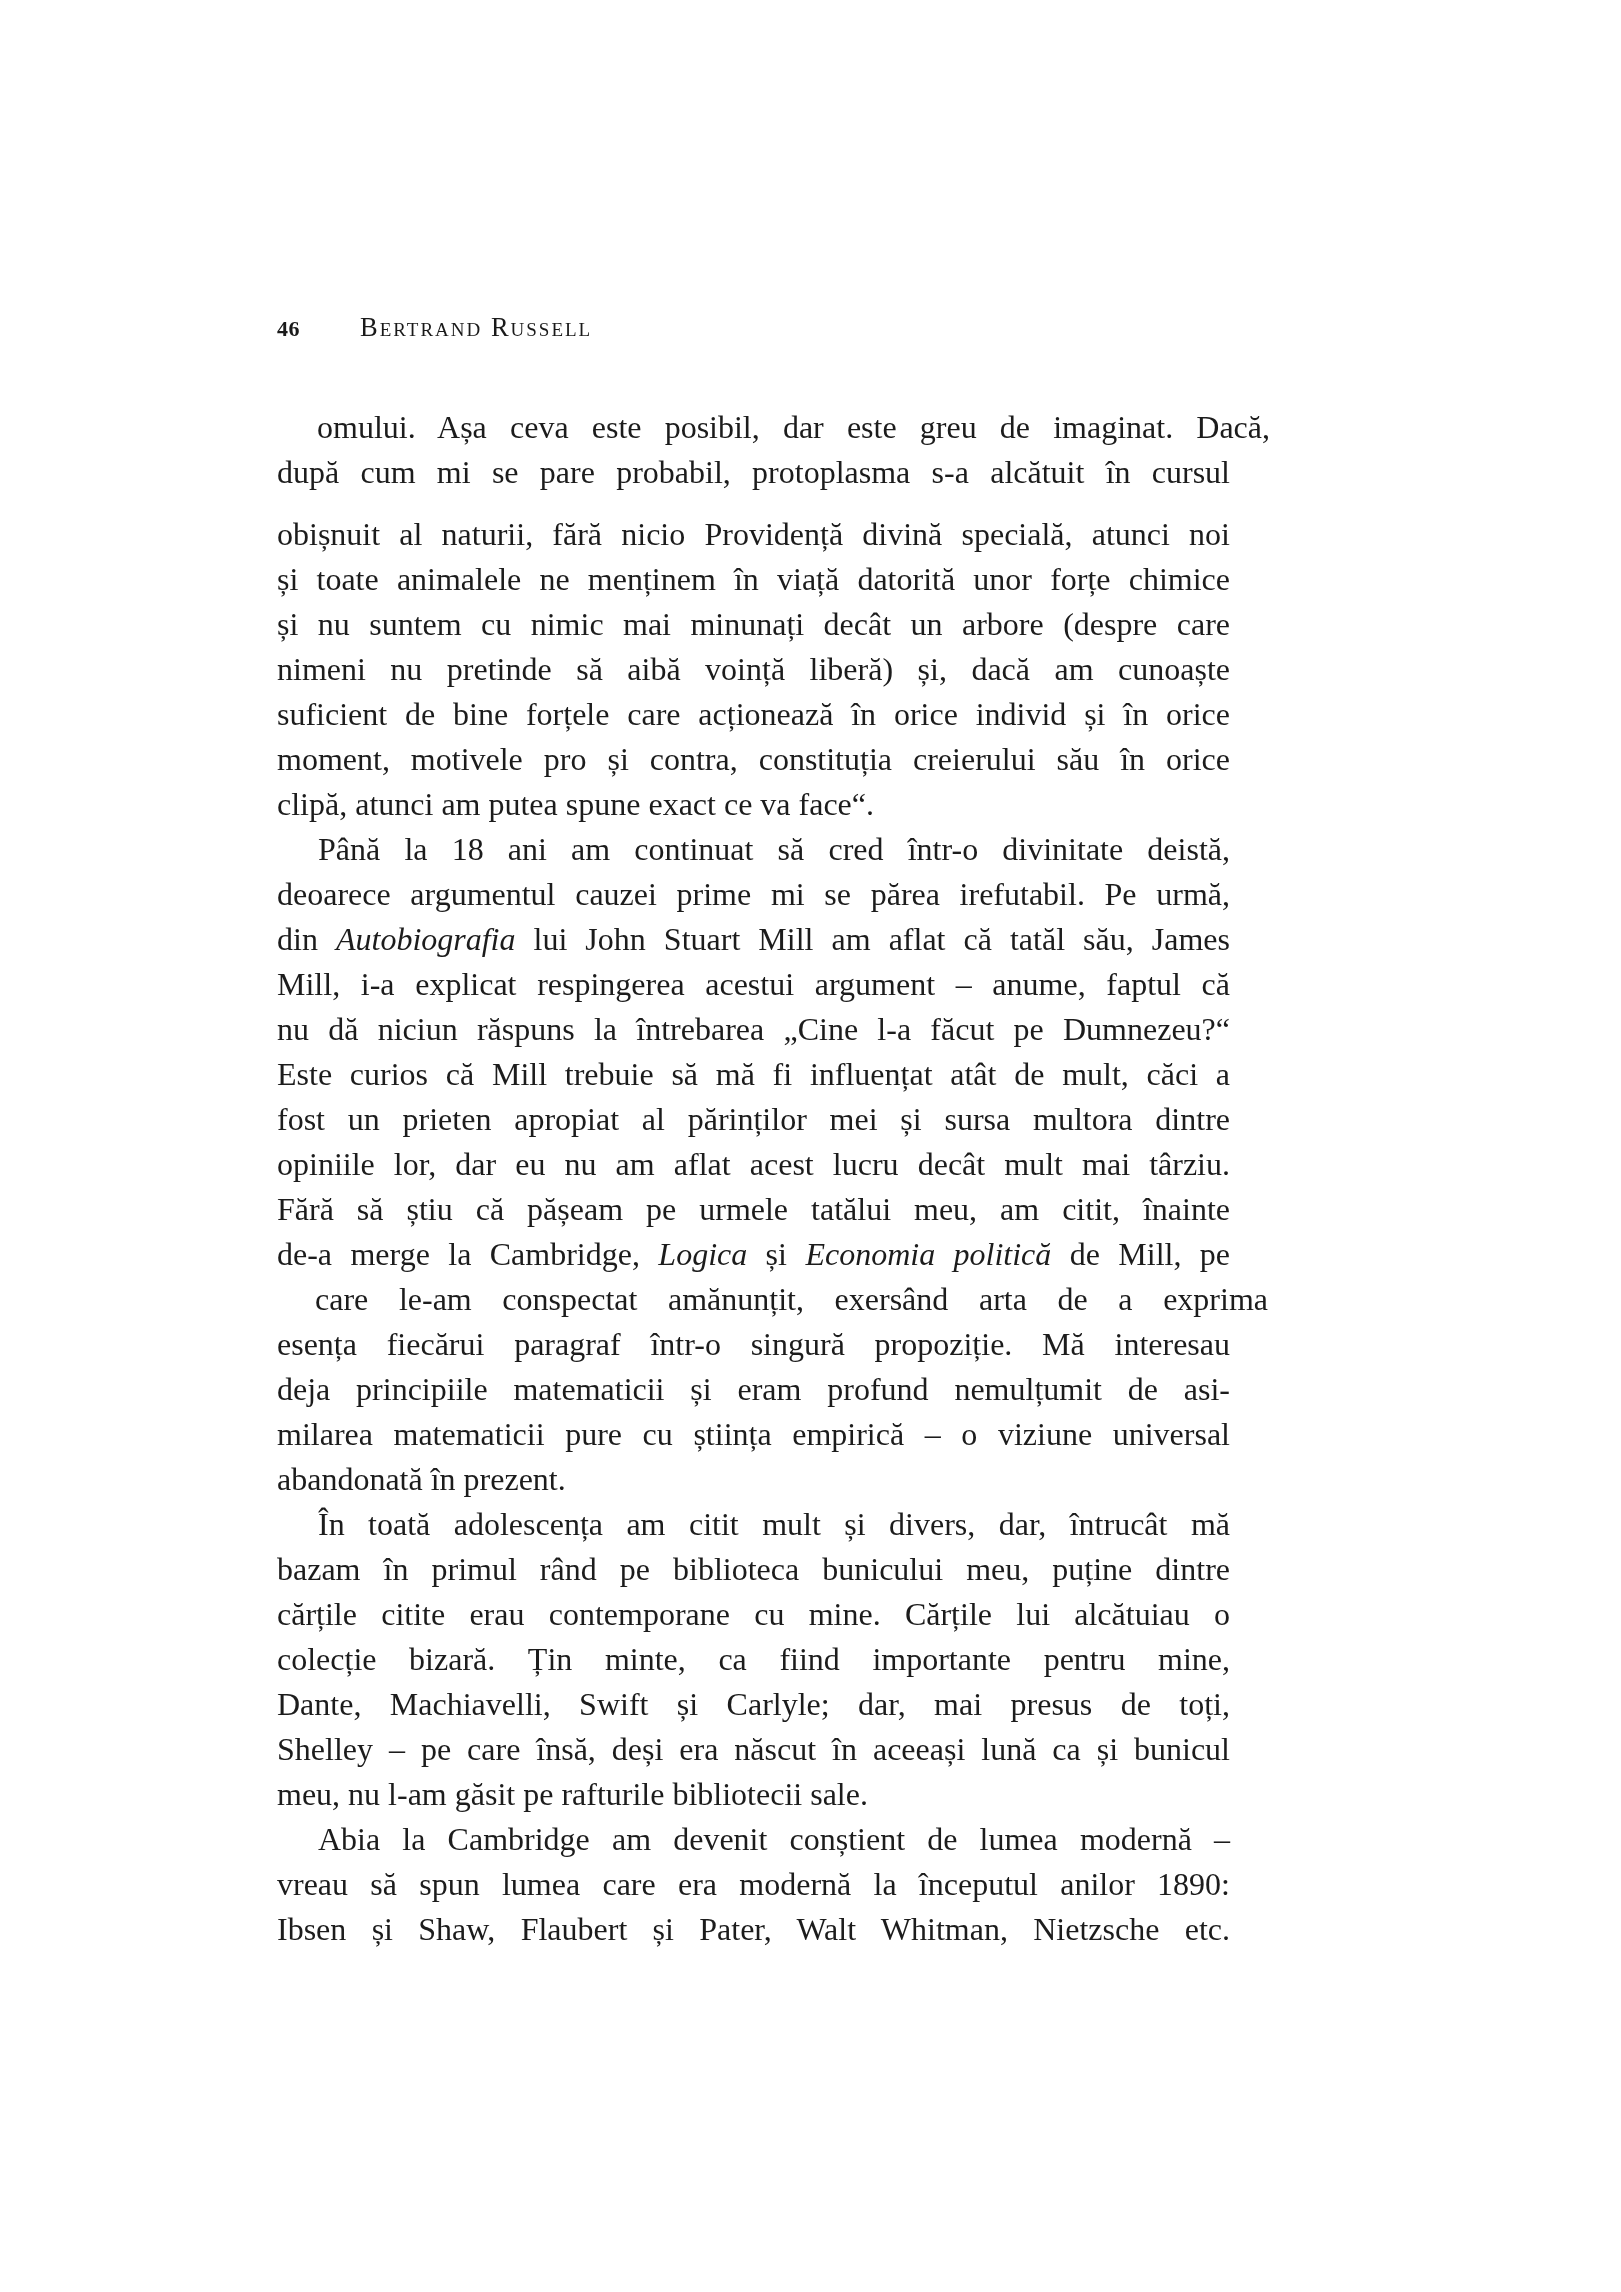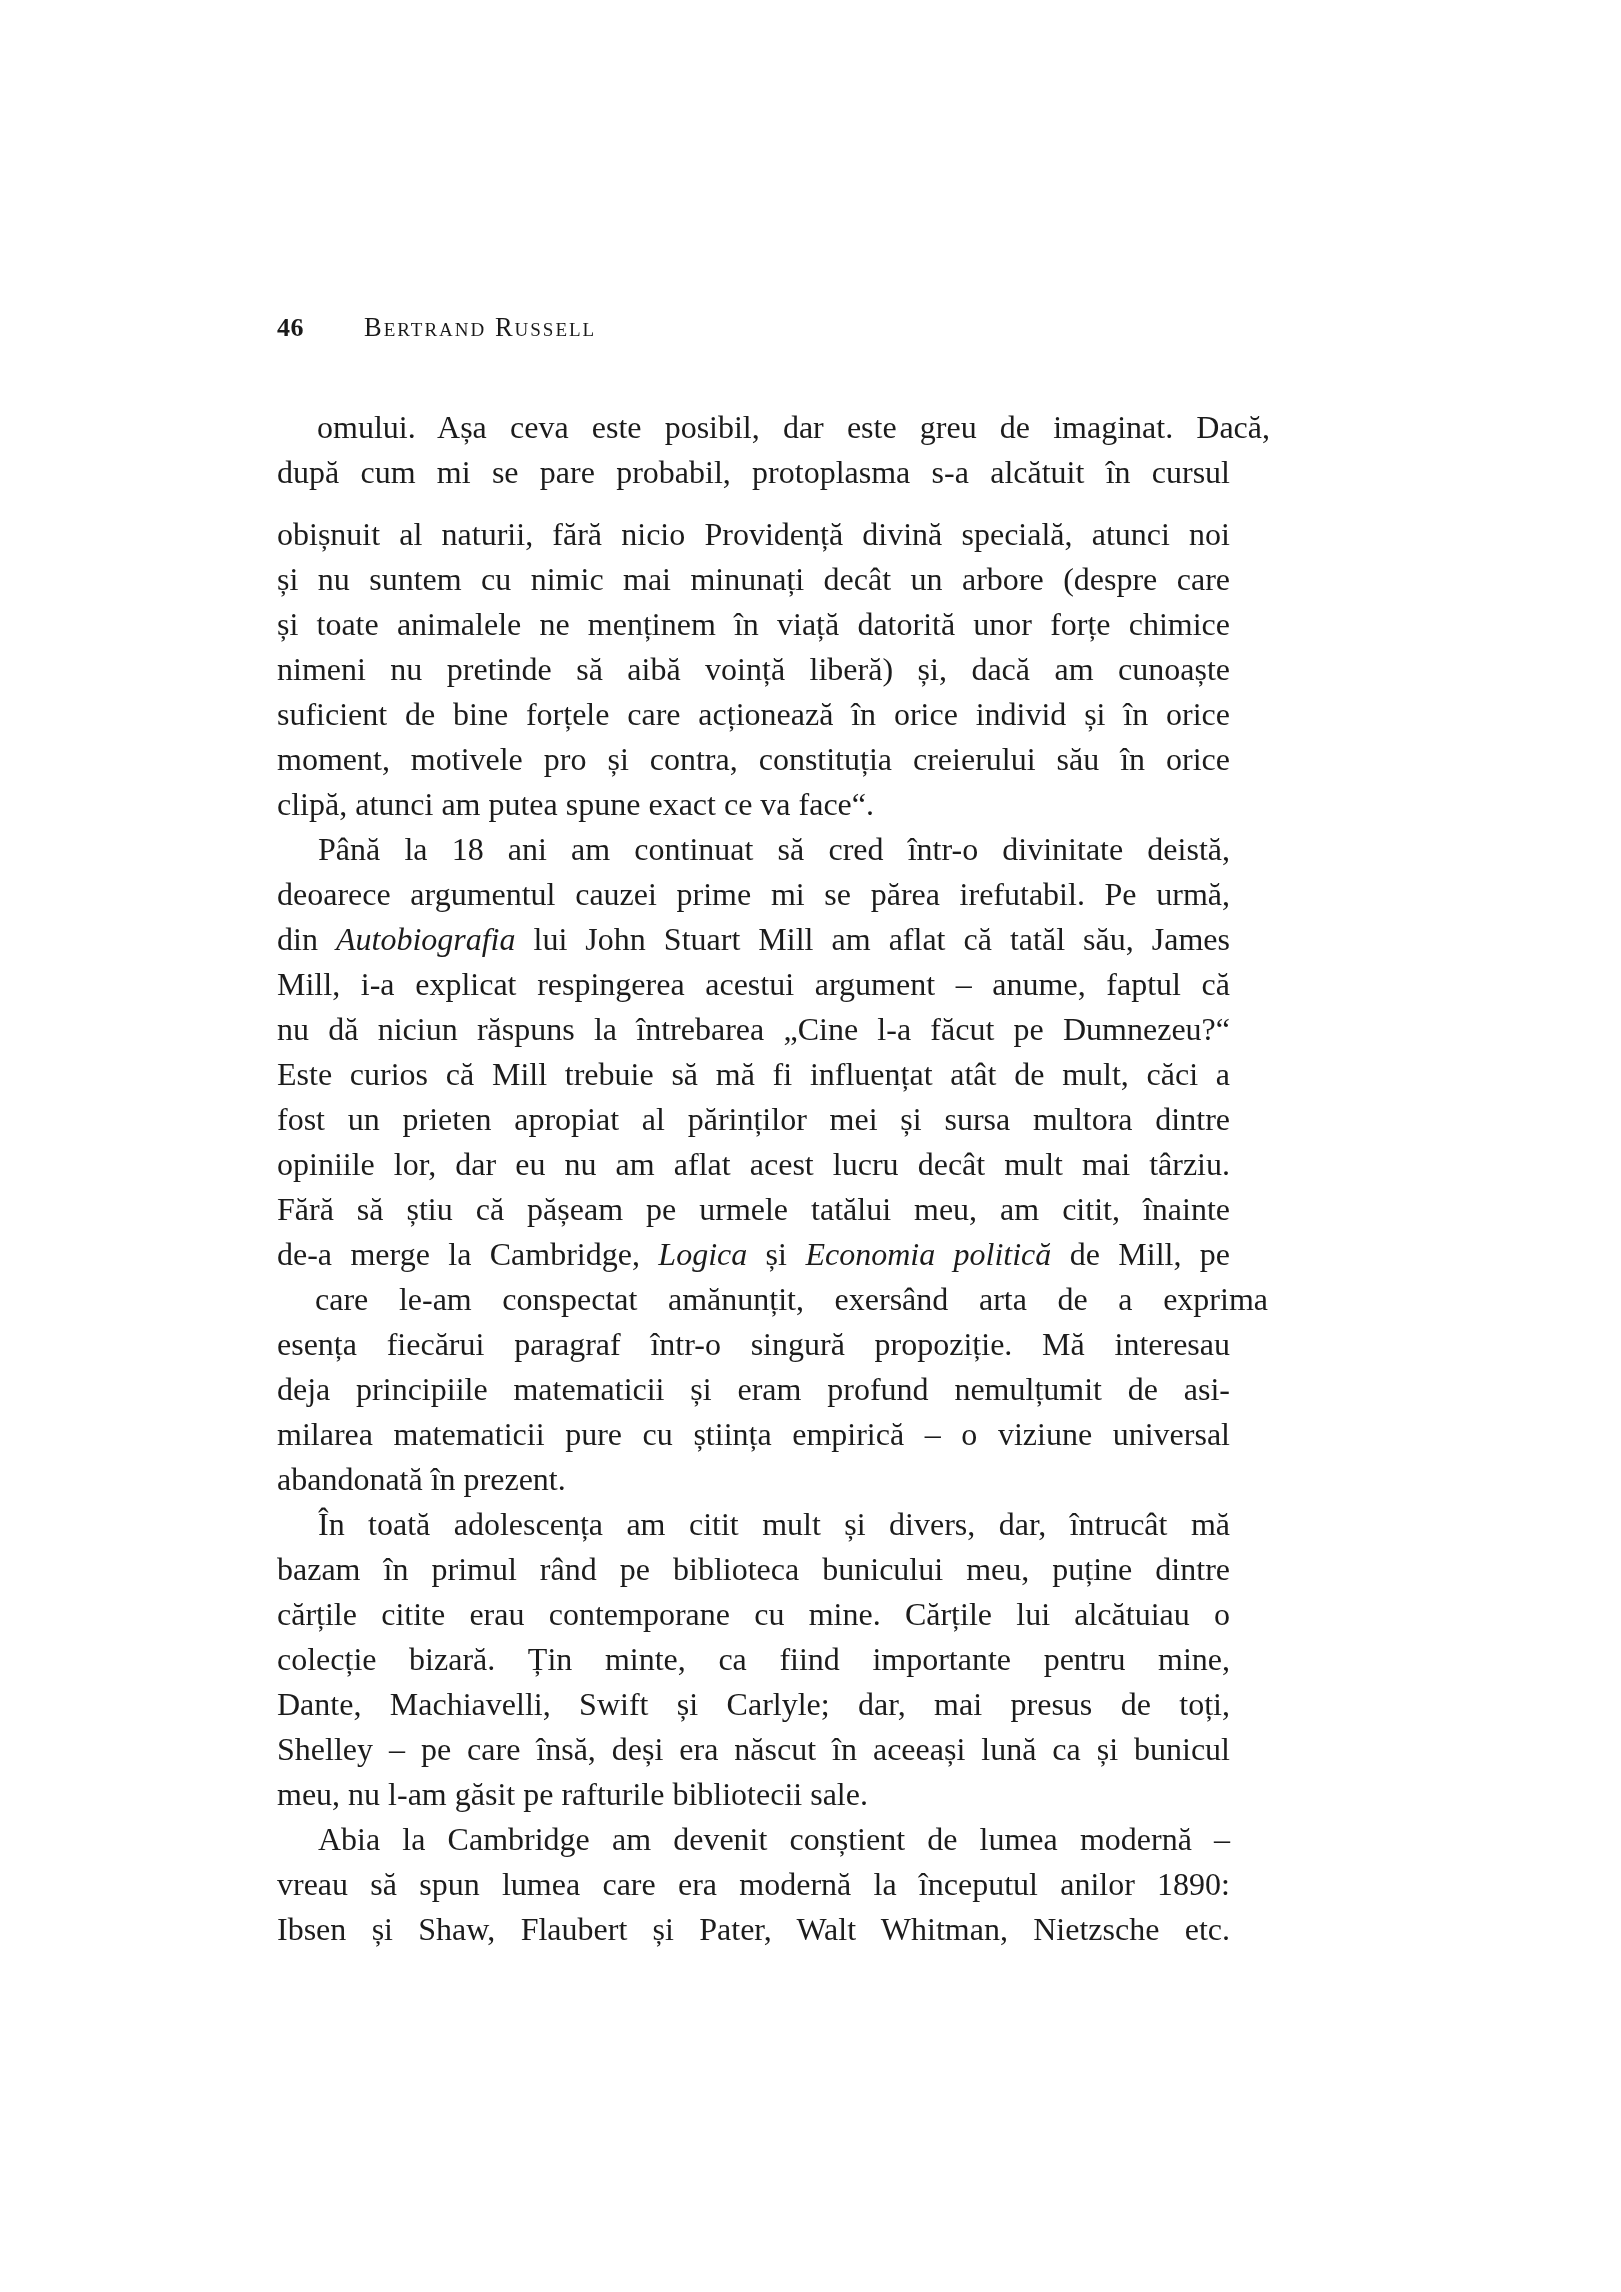--- a/index.html
+++ b/index.html
@@ -1,20 +1,20 @@
 <!DOCTYPE html>
 <html><head>
 <meta charset="utf-8">
 <style>
   html, body { margin: 0; padding: 0; background: #ffffff; }
   body { width: 1621px; height: 2293px; position: relative; overflow: hidden; }
   .page { position: absolute; left: 0; top: 0; width: 1621px; height: 2293px; background: #fff; }
   .running-head { position: absolute; left: 277px; top: 312px; height: 39px; white-space: nowrap;
     font-family: "Liberation Serif", "DejaVu Serif", serif; color: #1a1a1a; }
-  .page-number { font-weight: bold; font-size: 26px; letter-spacing: 0.5px; }
+  .page-number { font-weight: bold; font-size: 22px; letter-spacing: 0.5px; }
   .running-title { margin-left: 56px; font-size: 26.5px; font-variant: small-caps; letter-spacing: 2px; }
   .body-text { position: absolute; left: 277px; top: 405px; width: 953px;
     font-family: "Liberation Serif", "DejaVu Serif", serif; font-size: 32px; line-height: 45px; color: #1c1c1c; }
   .line { display: block; white-space: nowrap; text-align: justify; text-align-last: justify; height: 45px; overflow: visible; }
   .line.last { text-align-last: left; }
   .line.indent { padding-left: 41px; }
   .line em { font-style: italic; }
 </style>
 </head>
 <body>
@@ -22,22 +22,22 @@
 <div class="page">
   <div class="running-head">
     <span class="page-number">46</span>
     <span class="running-title">Bertrand Russell</span>
   </div>
   <div class="body-text" id="body-text">
       <div>
         <span class="line" style="display: block; text-align: justify; text-align-last: justify; width: 953px; box-sizing: border-box; margin-left: 40px;"><span>omului. Așa ceva este posibil, dar este greu de imaginat. Dacă,</span></span>
         <span class="line" style="display: block; text-align: justify; text-align-last: justify; width: 953px; box-sizing: border-box;"><span>după cum mi se pare probabil, protoplasma s-a alcătuit în cursul</span></span>
         <span class="line" style="display: block; text-align: justify; text-align-last: justify; width: 953px; box-sizing: border-box; margin-top: 17px;"><span>obișnuit al naturii, fără nicio Providență divină specială, atunci noi</span></span>
+        <span class="line" style="display: block; text-align: justify; text-align-last: justify; width: 953px; box-sizing: border-box;"><span>și toate animalele ne menținem în viață datorită unor forțe chimice</span></span>
         <span class="line" style="display: block; text-align: justify; text-align-last: justify; width: 953px; box-sizing: border-box;"><span>și nu suntem cu nimic mai minunați decât un arbore (despre care</span></span>
-        <span class="line" style="display: block; text-align: justify; text-align-last: justify; width: 953px; box-sizing: border-box;"><span>și toate animalele ne menținem în viață datorită unor forțe chimice</span></span>
         <span class="line" style="display: block; text-align: justify; text-align-last: justify; width: 953px; box-sizing: border-box;"><span>nimeni nu pretinde să aibă voință liberă) și, dacă am cunoaște</span></span>
         <span class="line" style="display: block; text-align: justify; text-align-last: justify; width: 953px; box-sizing: border-box;"><span>suficient de bine forțele care acționează în orice individ și în orice</span></span>
         <span class="line" style="display: block; text-align: justify; text-align-last: justify; width: 953px; box-sizing: border-box;"><span>moment, motivele pro și contra, constituția creierului său în orice</span></span>
         <span class="line last" style="display: block; text-align: left; text-align-last: left;"><span>clipă, atunci am putea spune exact ce va face“.</span></span>
       </div>
       <div>
         <span class="line indent" style="display: block; text-align: justify; text-align-last: justify; width: 953px; box-sizing: border-box;"><span>Până la 18 ani am continuat să cred într-o divinitate deistă,</span></span>
         <span class="line" style="display: block; text-align: justify; text-align-last: justify; width: 953px; box-sizing: border-box;"><span>deoarece argumentul cauzei prime mi se părea irefutabil. Pe urmă,</span></span>
         <span class="line" style="display: block; text-align: justify; text-align-last: justify; width: 953px; box-sizing: border-box;"><span>din </span><em>Autobiografia</em><span> lui John Stuart Mill am aflat că tatăl său, James</span></span>
         <span class="line" style="display: block; text-align: justify; text-align-last: justify; width: 953px; box-sizing: border-box;"><span>Mill, i-a explicat respingerea acestui argument – anume, faptul că</span></span>

